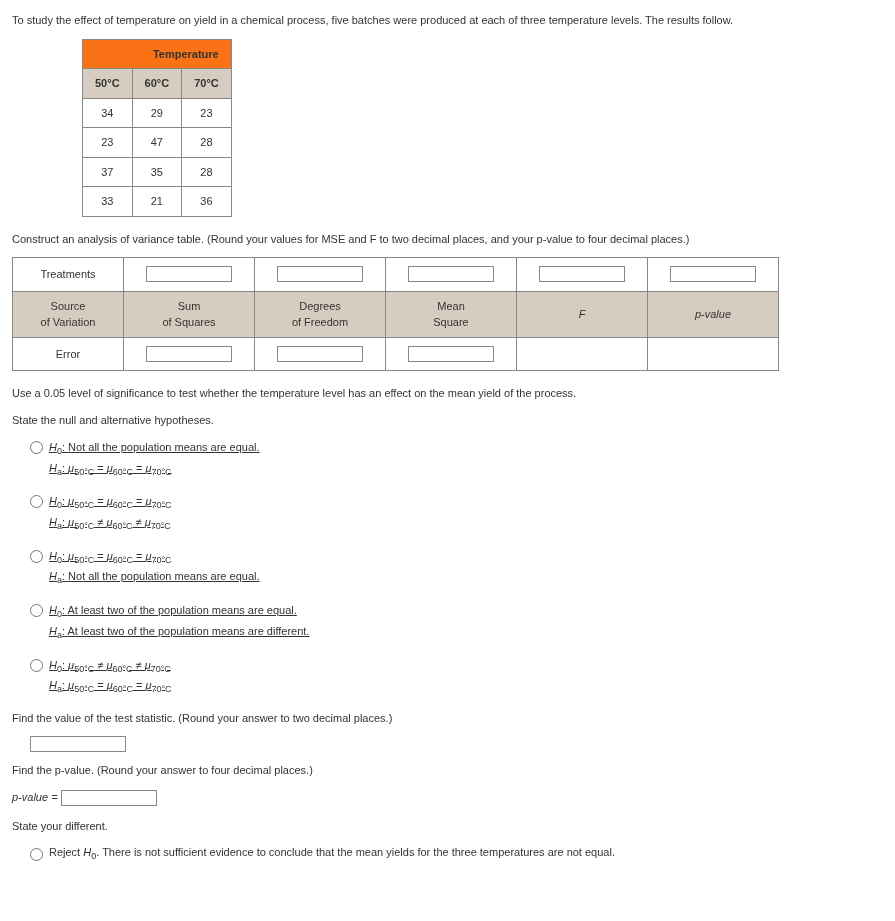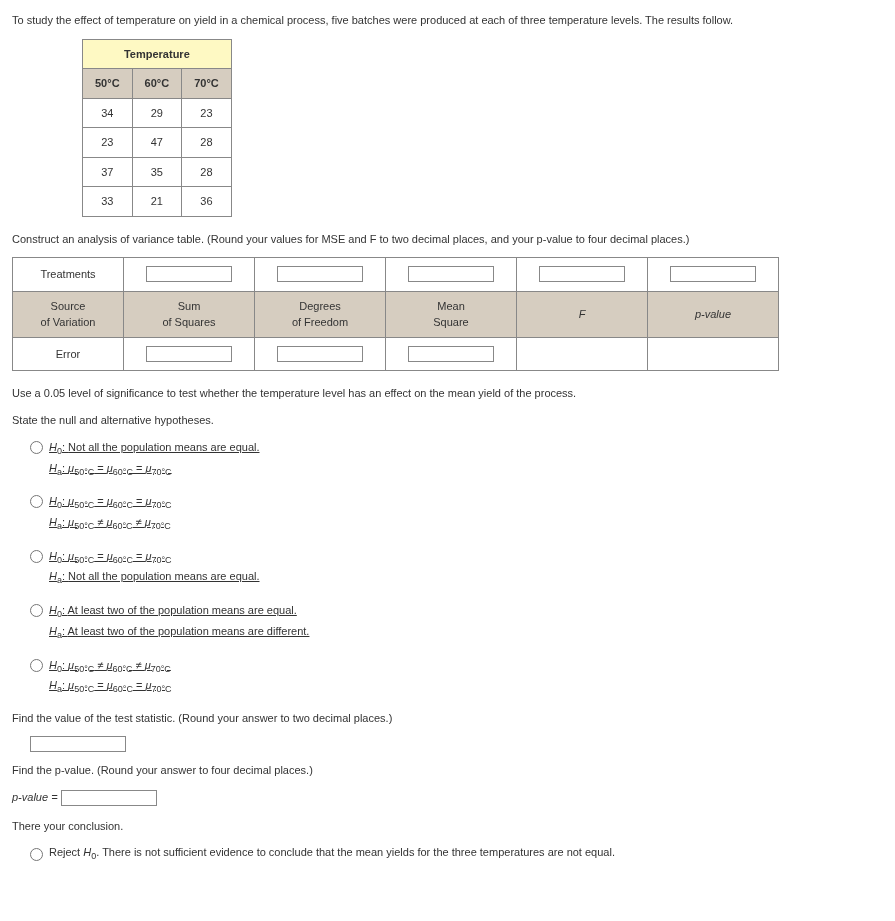--- a/index.html
+++ b/index.html
@@ -17,22 +17,23 @@
     border-collapse: collapse;
     margin: 6px 0 14px 70px;
   }
   .data-table th, .data-table td {
     border: 1px solid #888;
     padding: 6px 12px;
     text-align: center;
     font-size: 11px;
   }
   .data-table th {
-    background: #fef9c3;
+    background: #f97316;
     font-weight: bold;
+    text-align: right;
   }
   .data-table .col-head {
     background: #d6cdc0;
     font-weight: bold;
   }
   .anova-table {
     border-collapse: collapse;
     margin: 8px 0 14px 0;
   }
   .anova-table th, .anova-table td {
@@ -220,21 +221,21 @@
 
 <p>Find the value of the test statistic. (Round your answer to two decimal places.)</p>
 <input type="text" class="short-input" style="">
 
 <p>Find the p-value. (Round your answer to four decimal places.)</p>
 <p style="margin-bottom:12px;">
   <span class="ital">p-value =</span>
   <input type="text" class="inline-input" style="">
 </p>
 
-<p>There your conclusion.</p>
+<p>State your different.</p>
 
 <div class="conclusion-group">
   <div class="conclusion-opt">
     <input type="radio" name="conc" style="">
     <span>Reject <span class="ital">H</span><span class="sub">0</span>. There is not sufficient evidence to conclude that the mean yields for the three temperatures are not equal.</span>
   </div>
 
 </div>
 
 </body></html>

